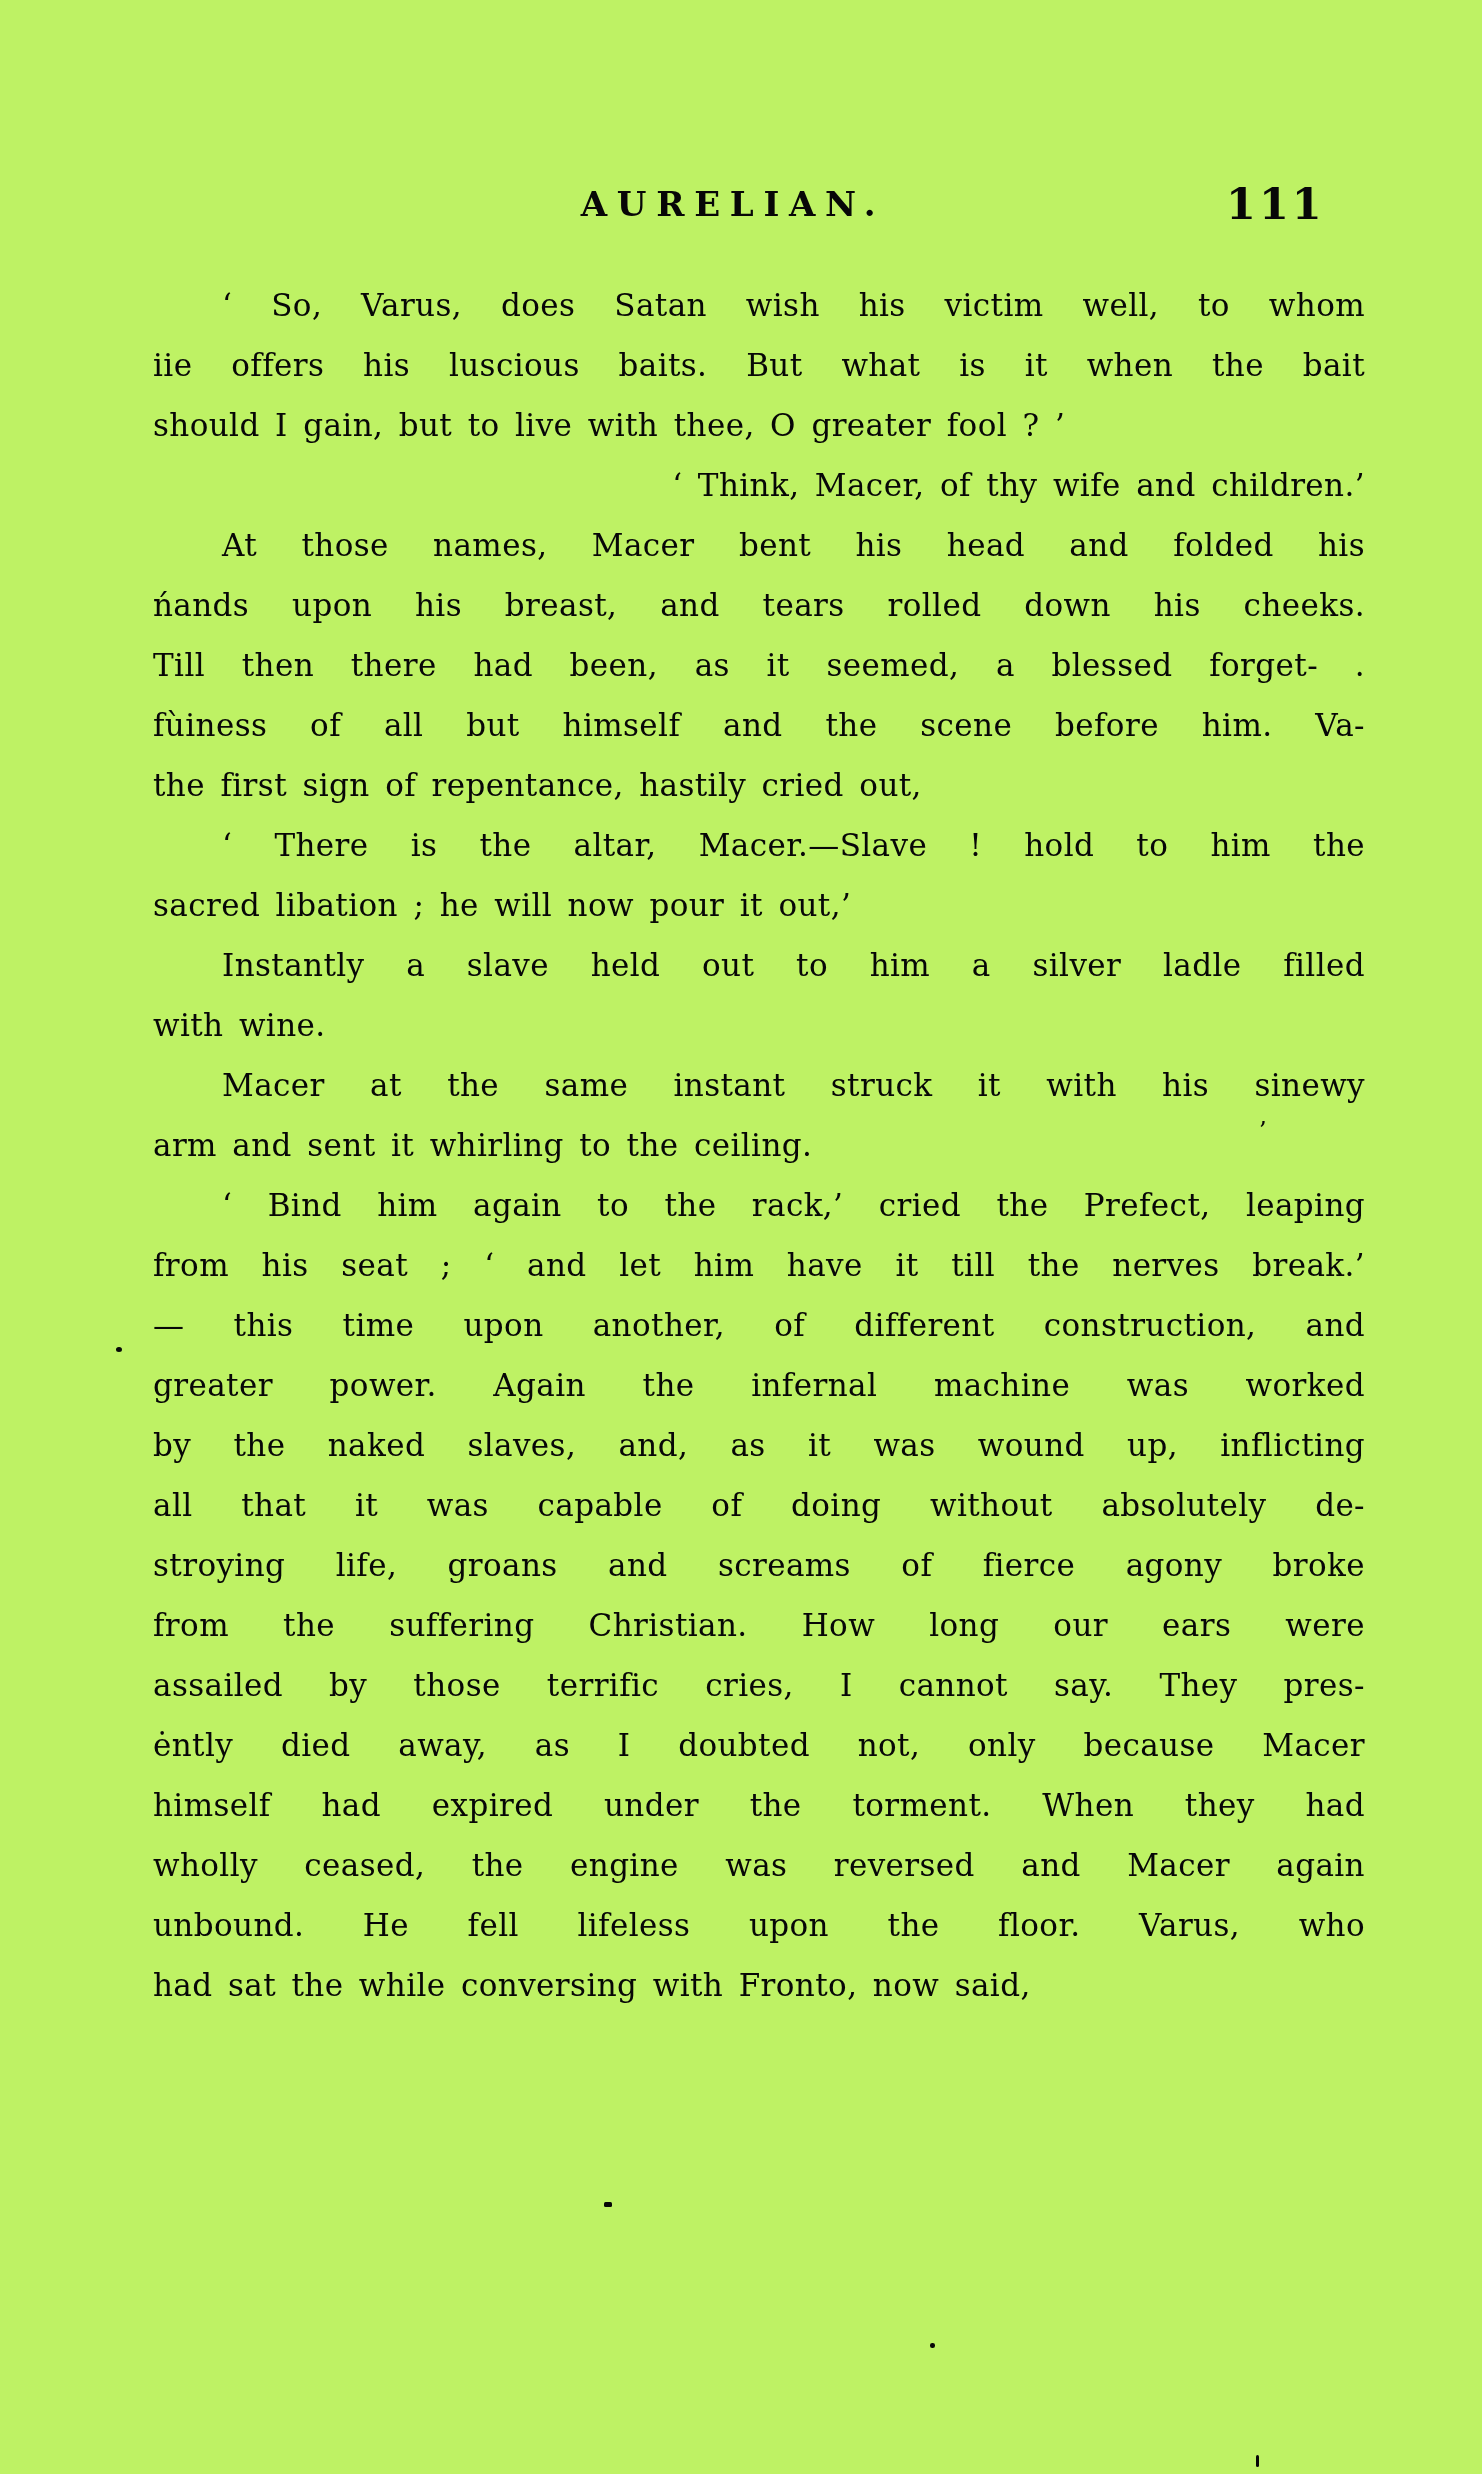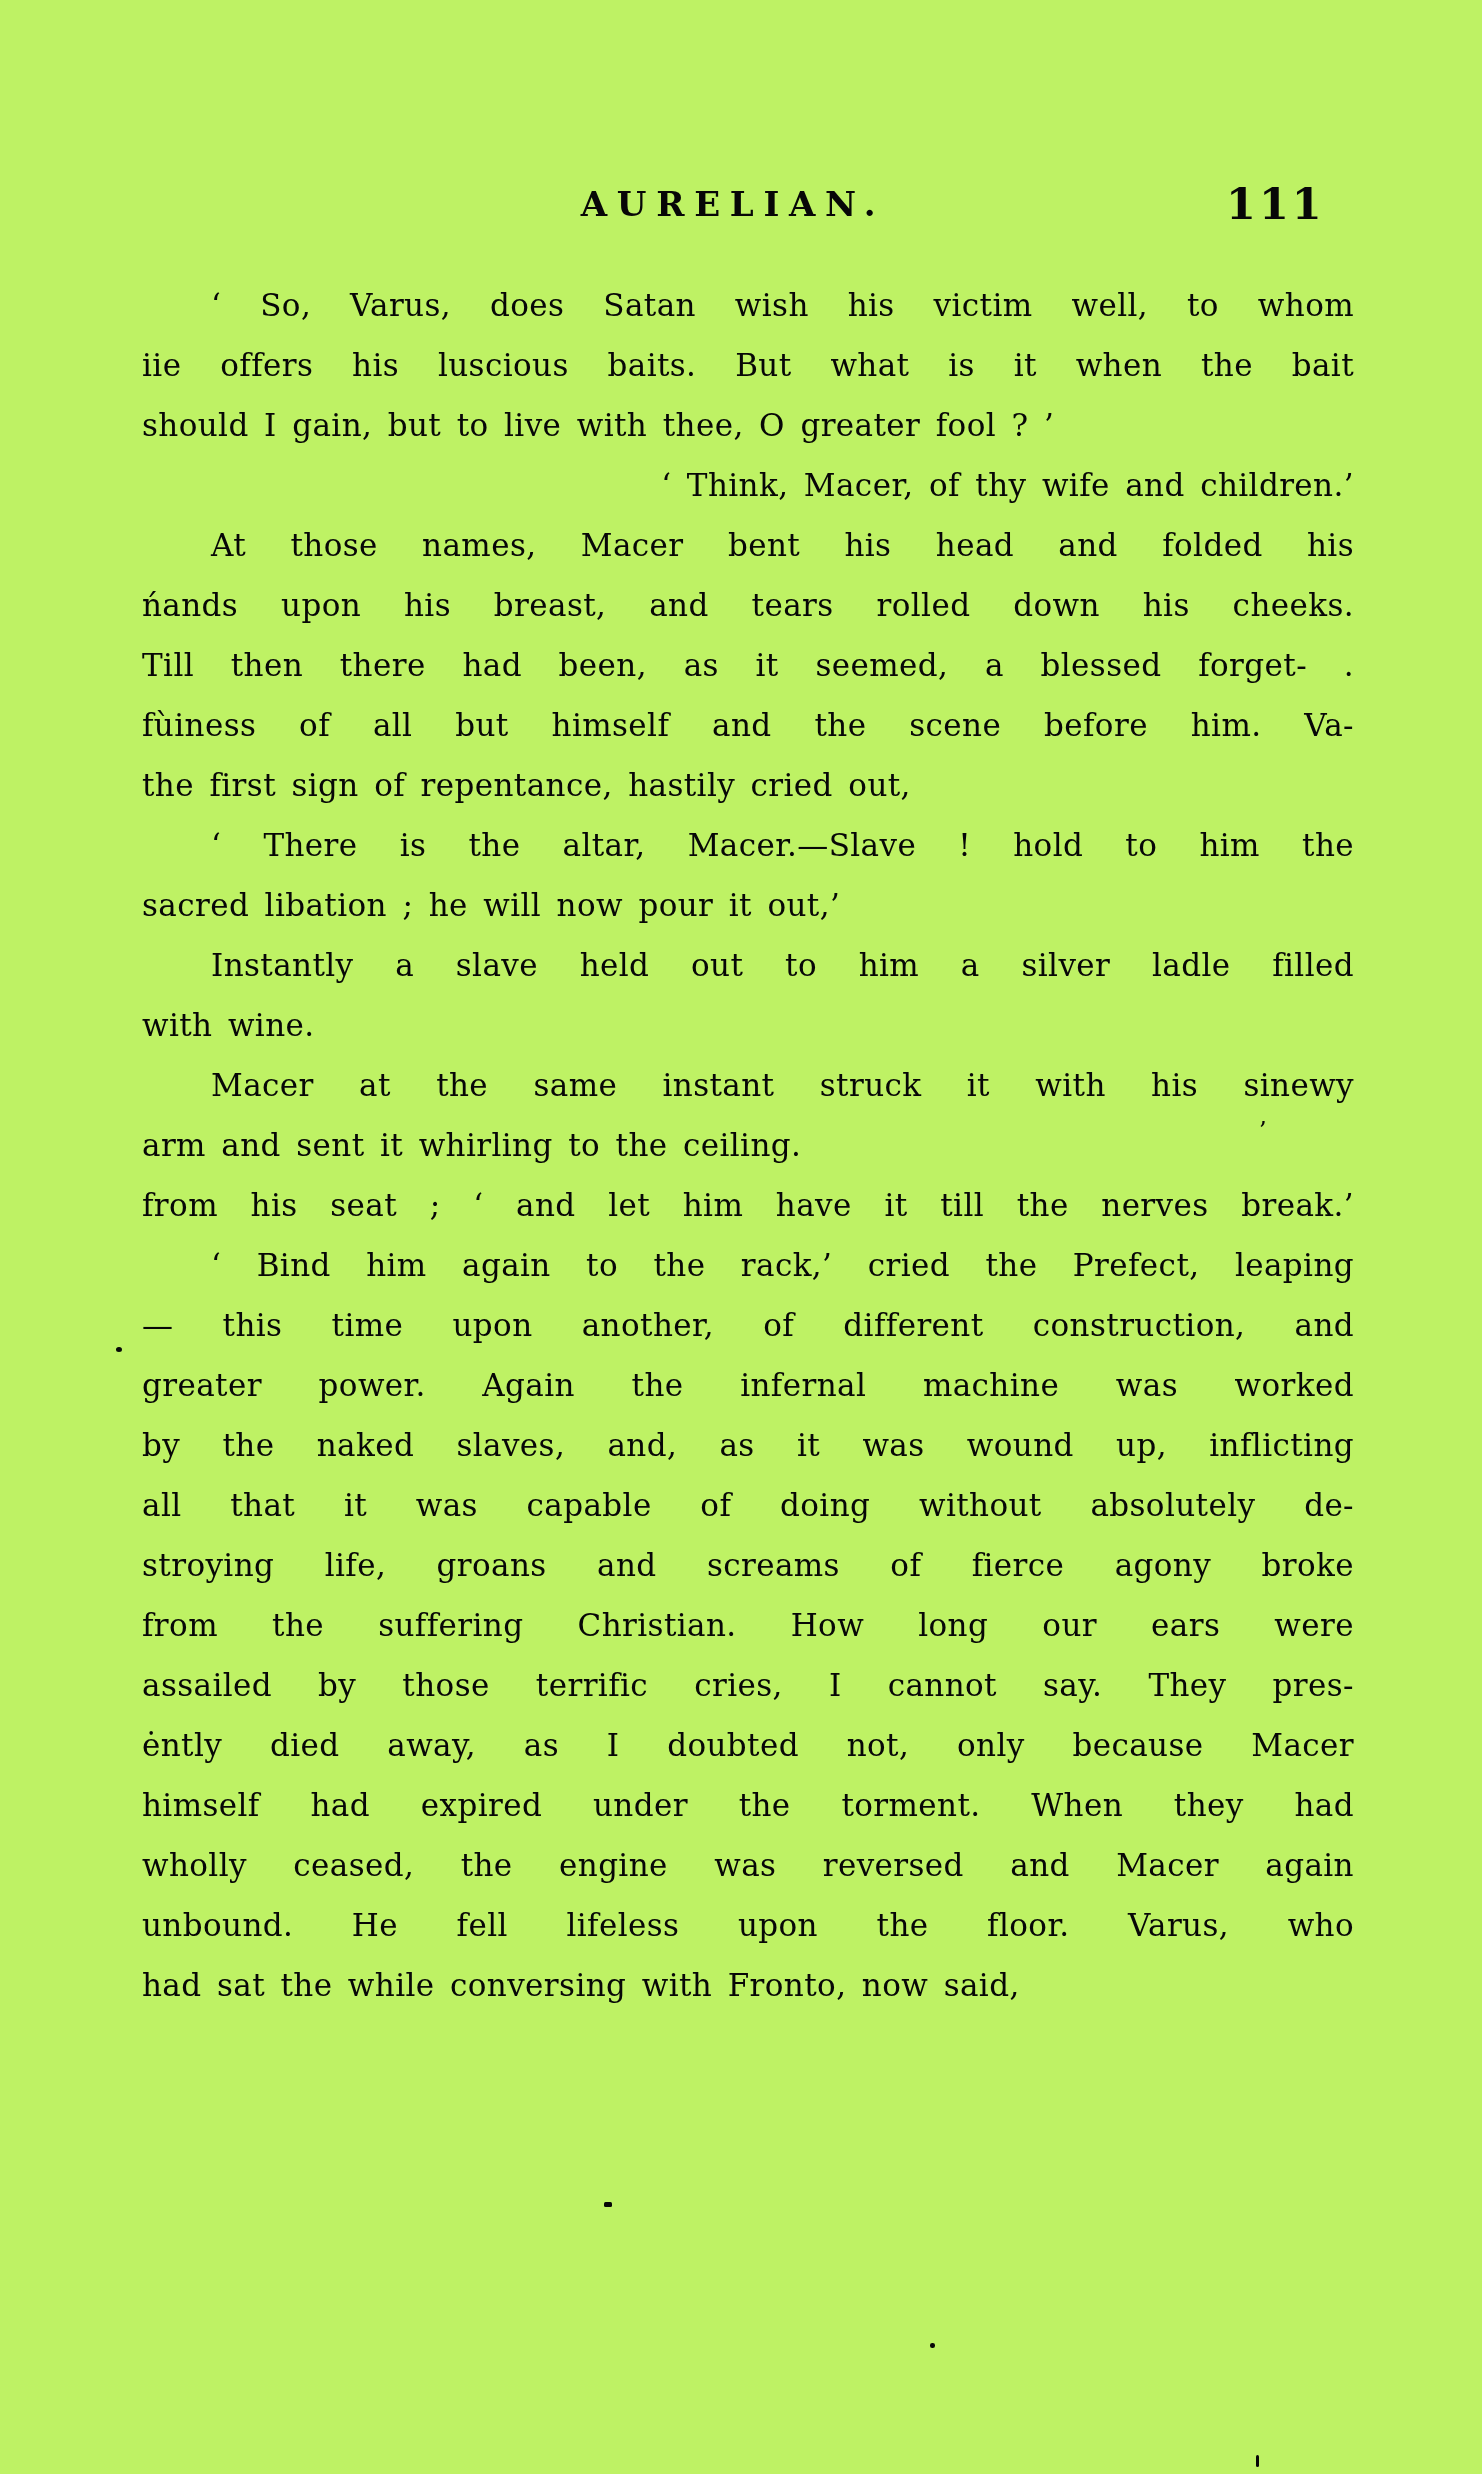--- a/index.html
+++ b/index.html
@@ -26,21 +26,21 @@
   .page-number {
     position: absolute;
     left: 1226px;
     top: 179px;
     font-size: 43px;
     font-weight: bold;
     letter-spacing: 3px;
   }
   .text-block {
     position: absolute;
-    left: 142px;
+    left: 153px;
     top: 275px;
     width: 1212px;
   }
   .line {
     height: 60px;
     line-height: 60px;
     font-size: 31px;
     letter-spacing: 0.4px;
     word-spacing: 5.2px;
     white-space: normal;
@@ -80,22 +80,22 @@
       <div class="line justify">ńands upon his breast, and tears rolled down his cheeks.</div>
       <div class="line justify">Till then there had been, as it seemed, a blessed forget- .</div>
       <div class="line justify">fùiness of all but himself and the scene before him. Va-</div>
       <div class="line">the first sign of repentance, hastily cried out,</div>
       <div class="line indent justify">‘ There is the altar, Macer.—Slave ! hold to him the</div>
       <div class="line">sacred libation ; he will now pour it out,’</div>
       <div class="line indent justify">Instantly a slave held out to him a silver ladle filled</div>
       <div class="line">with wine.</div>
       <div class="line indent justify">Macer at the same instant struck it with his sinewy</div>
       <div class="line">arm and sent it whirling to the ceiling.</div>
+      <div class="line indent justify">‘ Bind him again to the rack,’ cried the Prefect, leaping</div>
       <div class="line justify">from his seat ; ‘ and let him have it till the nerves break.’</div>
-      <div class="line indent justify">‘ Bind him again to the rack,’ cried the Prefect, leaping</div>
       <div class="line justify">— this time upon another, of different construction, and</div>
       <div class="line justify">greater power. Again the infernal machine was worked</div>
       <div class="line justify">by the naked slaves, and, as it was wound up, inflicting</div>
       <div class="line justify">all that it was capable of doing without absolutely de-</div>
       <div class="line justify">stroying life, groans and screams of fierce agony broke</div>
       <div class="line justify">from the suffering Christian. How long our ears were</div>
       <div class="line justify">assailed by those terrific cries, I cannot say. They pres-</div>
       <div class="line justify">ėntly died away, as I doubted not, only because Macer</div>
       <div class="line justify">himself had expired under the torment. When they had</div>
       <div class="line justify">wholly ceased, the engine was reversed and Macer again</div>

